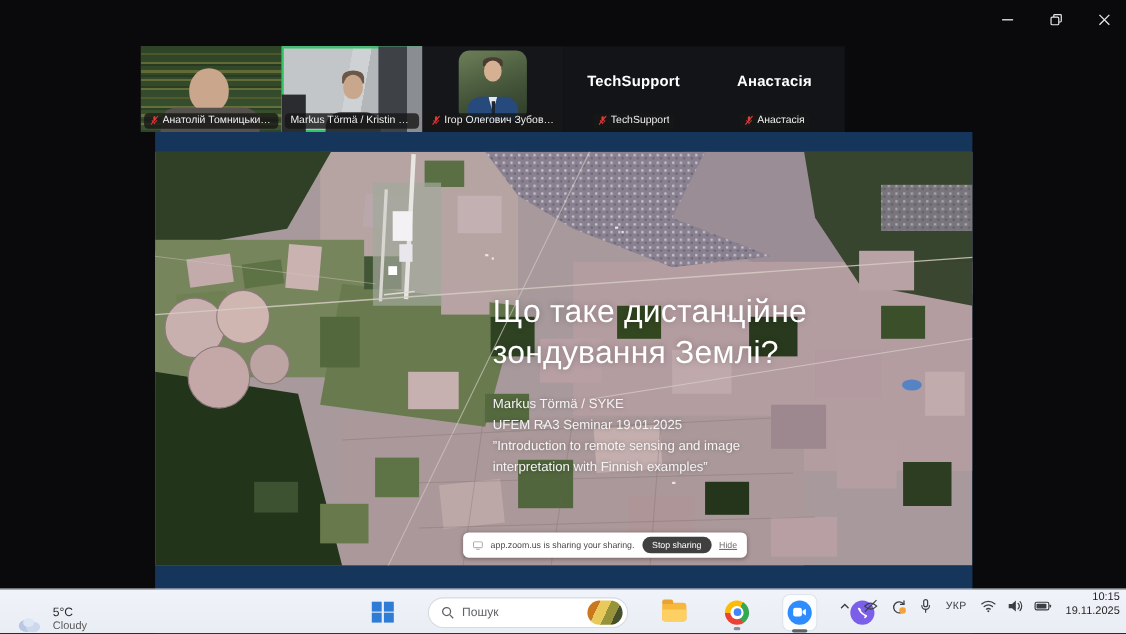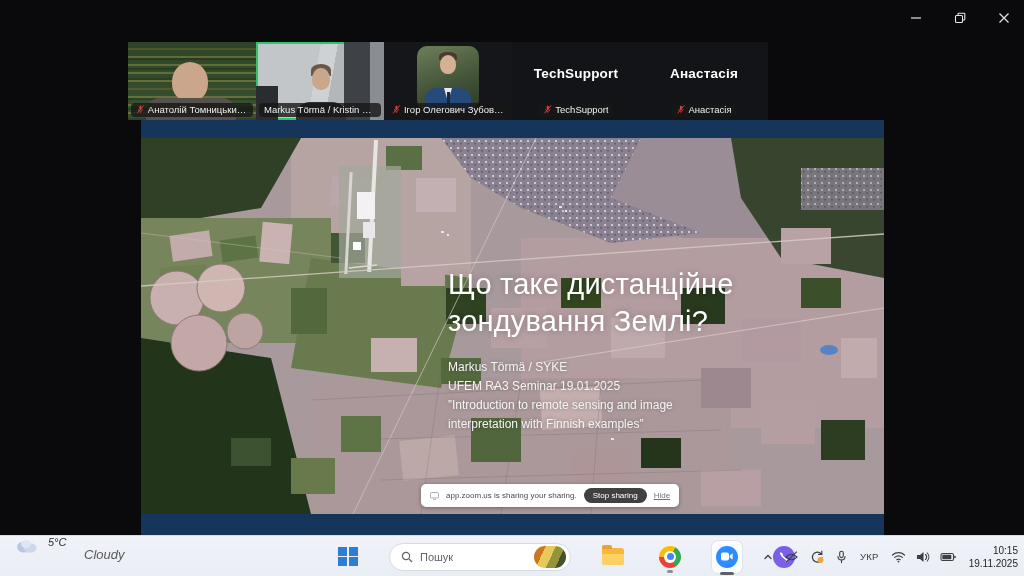--- a/index.html
+++ b/index.html
@@ -75,23 +75,23 @@
   .notice { position:absolute; left:280px; top:364px; height:23px; display:inline-flex; align-items:center; gap:7px;
             background:#ffffff; border-radius:5px; padding:0 9px; box-shadow:0 1px 4px rgba(0,0,0,.35); }
   .notice .msg { font-size:8px; color:#4a4a4a; white-space:nowrap; }
   .notice .stop { font-size:8px; font-weight:400; color:#fff; background:#404040; border:none;
                   border-radius:10px; padding:3px 9px; white-space:nowrap; cursor:pointer; }
   .notice .hide { font-size:8px; color:#707070; text-decoration:underline; cursor:pointer; }
 
   
   .taskbar { position:absolute; left:0; top:535px; width:1024px; height:41px;
              background:linear-gradient(#f0f3f9,#e9edf4); border-top:1px solid #d8dce2; }
-  .weather { position:absolute; left:8px; top:0; height:40px; display:flex; align-items:flex-start; gap:8px; padding:0 6px; cursor:pointer;font-style:italic; }
+  .weather { position:absolute; left:8px; top:0; height:40px; display:flex; align-items:flex-end; gap:8px; padding:0 6px; cursor:pointer; }
   .weather .t1 { font-size:11px; color:#2b2b2b; line-height:13px; }
-  .weather .t2 { font-size:13px; color:#5a5a5a; line-height:12px;margin-left:36px; }
+  .weather .t2 { font-size:10px; color:#5a5a5a; line-height:12px; }
 
   .centerbar { position:absolute; left:334px; top:0; height:41px; display:flex; align-items:center; gap:27px; }
   .startbtn { width:28px; height:32px; display:flex; align-items:center; justify-content:center; border-radius:5px; cursor:pointer; }
   .winlogo { display:grid; grid-template-columns:9px 9px; grid-template-rows:9px 9px; gap:1.5px; }
   .winlogo i { background:#2e7cd6; }
   .searchbox { width:182px; height:28px; border-radius:14px; background:#fff; border:1px solid #d6dae1;
                display:flex; align-items:center; gap:7px; padding:0 4px 0 11px; cursor:text; }
   .searchbox .ph { font-size:11px; color:#5f6368; flex:1; }
   .bingimg { width:32px; height:22px; border-radius:11px; overflow:hidden;
              background:linear-gradient(115deg,#c9781f 0 28%,#e8c95c 28% 52%,#97933b 52% 74%,#46502a 74% 100%); }
@@ -102,21 +102,21 @@
   .folder { width:22px; height:17px; background:#f6b73c; border-radius:2px 3px 3px 3px; position:relative; }
   .folder:before { content:""; position:absolute; top:-3px; left:0; width:10px; height:4px; background:#e8a42f; border-radius:2px 2px 0 0; }
   .folder:after { content:""; position:absolute; left:0; bottom:0; width:22px; height:11px; background:#fcd063; border-radius:0 0 3px 3px; }
   .chrome { width:22px; height:22px; border-radius:50%;
             background:conic-gradient(from 150deg,#ea4335 0 120deg,#fbbc05 120deg 240deg,#34a853 240deg 360deg); position:relative; }
   .chrome:before { content:""; position:absolute; left:5px; top:5px; width:12px; height:12px; border-radius:50%; background:#fff; }
   .chrome:after { content:""; position:absolute; left:7.5px; top:7.5px; width:7px; height:7px; border-radius:50%; background:#4285f4; }
   .zoomicon { width:22px; height:22px; border-radius:50%; background:#2d8cff; display:flex; align-items:center; justify-content:center; }
   .viber { width:22px; height:22px; border-radius:50%; background:#7b5fe8; display:flex; align-items:center; justify-content:center; }
 
-  .tray { position:absolute; right:6px; top:0; height:41px; display:flex; align-items:center; }
+  .tray { position:absolute; right:6px; top:0; height:41px; display:flex; }
   .trybtn { height:30px; display:flex; align-items:center; justify-content:center; padding:0 5px; cursor:pointer; }
   .lang { font-size:9.5px; color:#3c4043; letter-spacing:.3px; padding:0 7px; }
   .clock { text-align:right; font-size:10px; color:#1f1f1f; line-height:13px; padding-left:8px; cursor:pointer; }
 </style>
 </head>
 <body>
 
 <div class="stage">
 
   <div class="titlebar">

